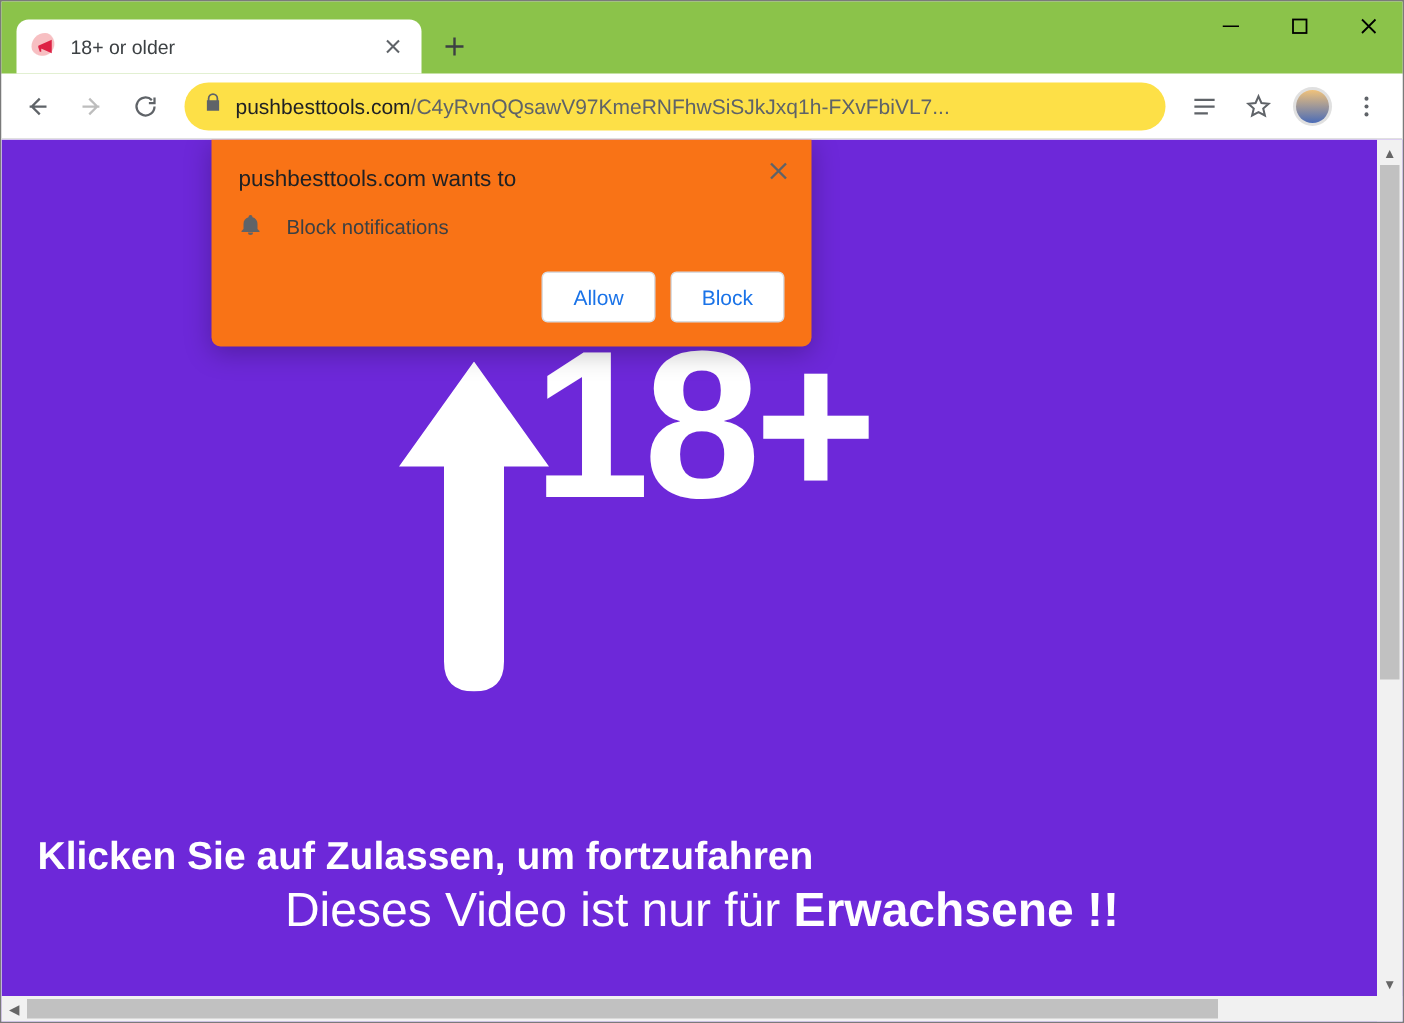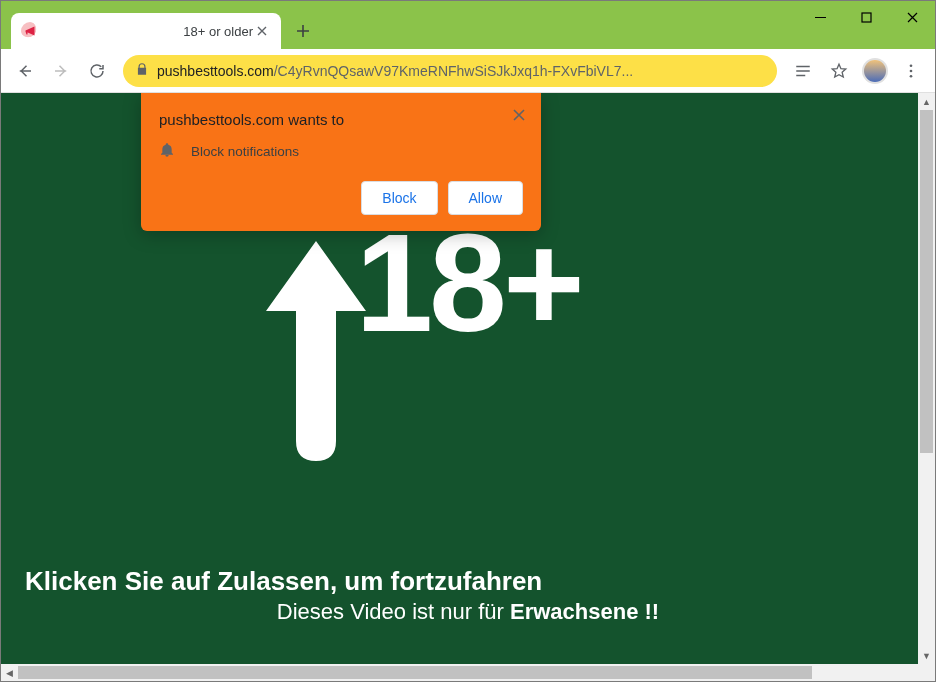--- a/index.html
+++ b/index.html
@@ -1,20 +1,20 @@
 <!DOCTYPE html>
 <html><head>
 <meta charset="utf-8">
 <style>
   * { box-sizing: border-box; margin: 0; padding: 0; font-family: "Segoe UI", Arial, sans-serif; }
   html, body { width: 936px; height: 682px; overflow: hidden; background: #fff; }
   .window { width: 936px; height: 682px; display: flex; flex-direction: column; border: 1px solid #7a7a7a; }
   
   .titlebar { height: 48px; background: #8bc34a; display: flex; align-items: flex-end; position: relative; }
-  .tab { background: #fff; height: 36px; margin-left: 10px; border-radius: 8px 8px 0 0; display: flex; align-items: center; padding: 0 10px; width: 270px; position: relative; text-align: right; }
+  .tab { background: #fff; height: 36px; margin-left: 10px; border-radius: 8px 8px 0 0; display: flex; align-items: center; padding: 0 10px; width: 270px; position: relative; }
   .favicon { width: 18px; height: 18px; border-radius: 50%; background: radial-gradient(circle at 40% 40%, #f7bfc2 0%, #f7bfc2 50%, #fff 55%); display: flex; align-items: center; justify-content: center; margin-right: 8px; }
   .favicon svg { width: 12px; height: 12px; }
   .tab-title { font-size: 13px; color: #3c4043; flex: 1; white-space: nowrap; overflow: hidden; text-overflow: ellipsis; }
   .tab-close { color: #5f6368; font-size: 14px; cursor: pointer; padding: 2px 4px; }
   .newtab { width: 28px; height: 28px; margin-left: 8px; margin-bottom: 4px; display: flex; align-items: center; justify-content: center; color: #3c4043; font-size: 20px; cursor: pointer; border-radius: 50%; }
   .win-controls { position: absolute; right: 0; top: 0; height: 32px; display: flex; }
   .win-btn { width: 46px; height: 32px; display: flex; align-items: center; justify-content: center; color: #1b1b1b; cursor: pointer; }
   .win-btn svg { width: 11px; height: 11px; }
   
   .toolbar { height: 44px; background: #fff; display: flex; align-items: center; padding: 0 8px; gap: 4px; border-bottom: 1px solid #e0e0e0; }
@@ -23,27 +23,27 @@
   .omnibox { flex: 1; height: 32px; background: #fde047; border-radius: 16px; display: flex; align-items: center; padding: 0 12px; gap: 8px; margin: 0 6px; }
   .lock-icon { color: #5f6368; }
   .url { font-size: 14px; color: #202124; white-space: nowrap; overflow: hidden; text-overflow: ellipsis; flex: 1; }
   .url .path { color: #5f6368; }
   .tool-icon { width: 32px; height: 32px; border-radius: 50%; display: flex; align-items: center; justify-content: center; color: #5f6368; cursor: pointer; }
   .avatar { width: 26px; height: 26px; border-radius: 50%; background: #e0e0e0; display: flex; align-items: center; justify-content: center; overflow: hidden; }
   .avatar-inner { width: 22px; height: 22px; border-radius: 50%; background: linear-gradient(180deg, #f0c27b 0%, #4b6cb7 100%); }
   
   .viewport-wrap { flex: 1; position: relative; background: #fff; }
   .viewport { position: absolute; inset: 0; overflow: hidden; }
-  .page { width: 100%; height: 100%; background: #14532d; color: #fff; position: relative; font-family: Georgia, "Times New Roman", serif; }
+  .page { width: 100%; height: 100%; background: #6d28d9; color: #fff; position: relative; font-family: Georgia, "Times New Roman", serif; }
   .big18 { position: absolute; top: 120px; left: 0; right: 0; text-align: center; font-size: 140px; font-weight: bold; letter-spacing: -4px; line-height: 1; white-space: nowrap; }
   .arrow { position: absolute; top: 148px; left: 280px; width: 70px; height: 200px; }
   .arrow svg { width: 100px; height: 220px; position: absolute; left: -15px; top: 0; }
   .bottom-text { position: absolute; bottom: 56px; left: 0; right: 0; text-align: left; }
   .line1 { font-size: 26px; font-weight: bold; padding-left: 24px; }
-  .line2 { font-size: 22px; text-align: center; margin-top: 2px; }
+  .line2 { font-size: 32px; text-align: center; margin-top: 2px; }
   .line2 .bold { font-weight: bold; }
   
   .vscroll { position: absolute; right: 0; top: 0; bottom: 17px; width: 17px; background: #f1f1f1; }
   .vscroll .thumb { position: absolute; left: 2px; right: 2px; top: 17px; height: 60%; background: #c1c1c1; }
   .vscroll .arrow-btn { position: absolute; left: 0; right: 0; height: 17px; display: flex; align-items: center; justify-content: center; color: #666; font-size: 9px; }
   .vscroll .up { top: 0; } .vscroll .down { bottom: 0; }
   .hscroll { position: absolute; left: 0; right: 0; bottom: 0; height: 17px; background: #f1f1f1; }
   .hscroll .thumb { position: absolute; top: 2px; bottom: 2px; left: 17px; width: 85%; background: #c1c1c1; }
   .hscroll .arrow-btn { position: absolute; top: 0; bottom: 0; width: 17px; display: flex; align-items: center; justify-content: center; color: #666; font-size: 9px; }
   .hscroll .left { left: 0; } .hscroll .right { right: 0; }
@@ -187,21 +187,21 @@
         <div class="prompt-title">pushbesttools.com wants to</div>
         <div class="prompt-row">
           <span>
             <svg width="16" height="16" viewBox="0 0 24 24">
                 <path fill="#5f6368" d="M12 2a2 2 0 0 1 2 2v.3A7 7 0 0 1 19 11v5l2 2v1H3v-1l2-2v-5a7 7 0 0 1 5-6.7V4a2 2 0 0 1 2-2zm0 20a2.5 2.5 0 0 1-2.5-2.5h5A2.5 2.5 0 0 1 12 22z"></path>
               </svg>
           </span>
           <span>Block notifications</span>
         </div>
         <div class="prompt-actions">
+          <button class="prompt-btn">Allow</button>
           <button class="prompt-btn">Block</button>
-          <button class="prompt-btn">Allow</button>
         </div>
       </div>
 
     </div>
   </div>
 
 </div>
 
 </body></html>

